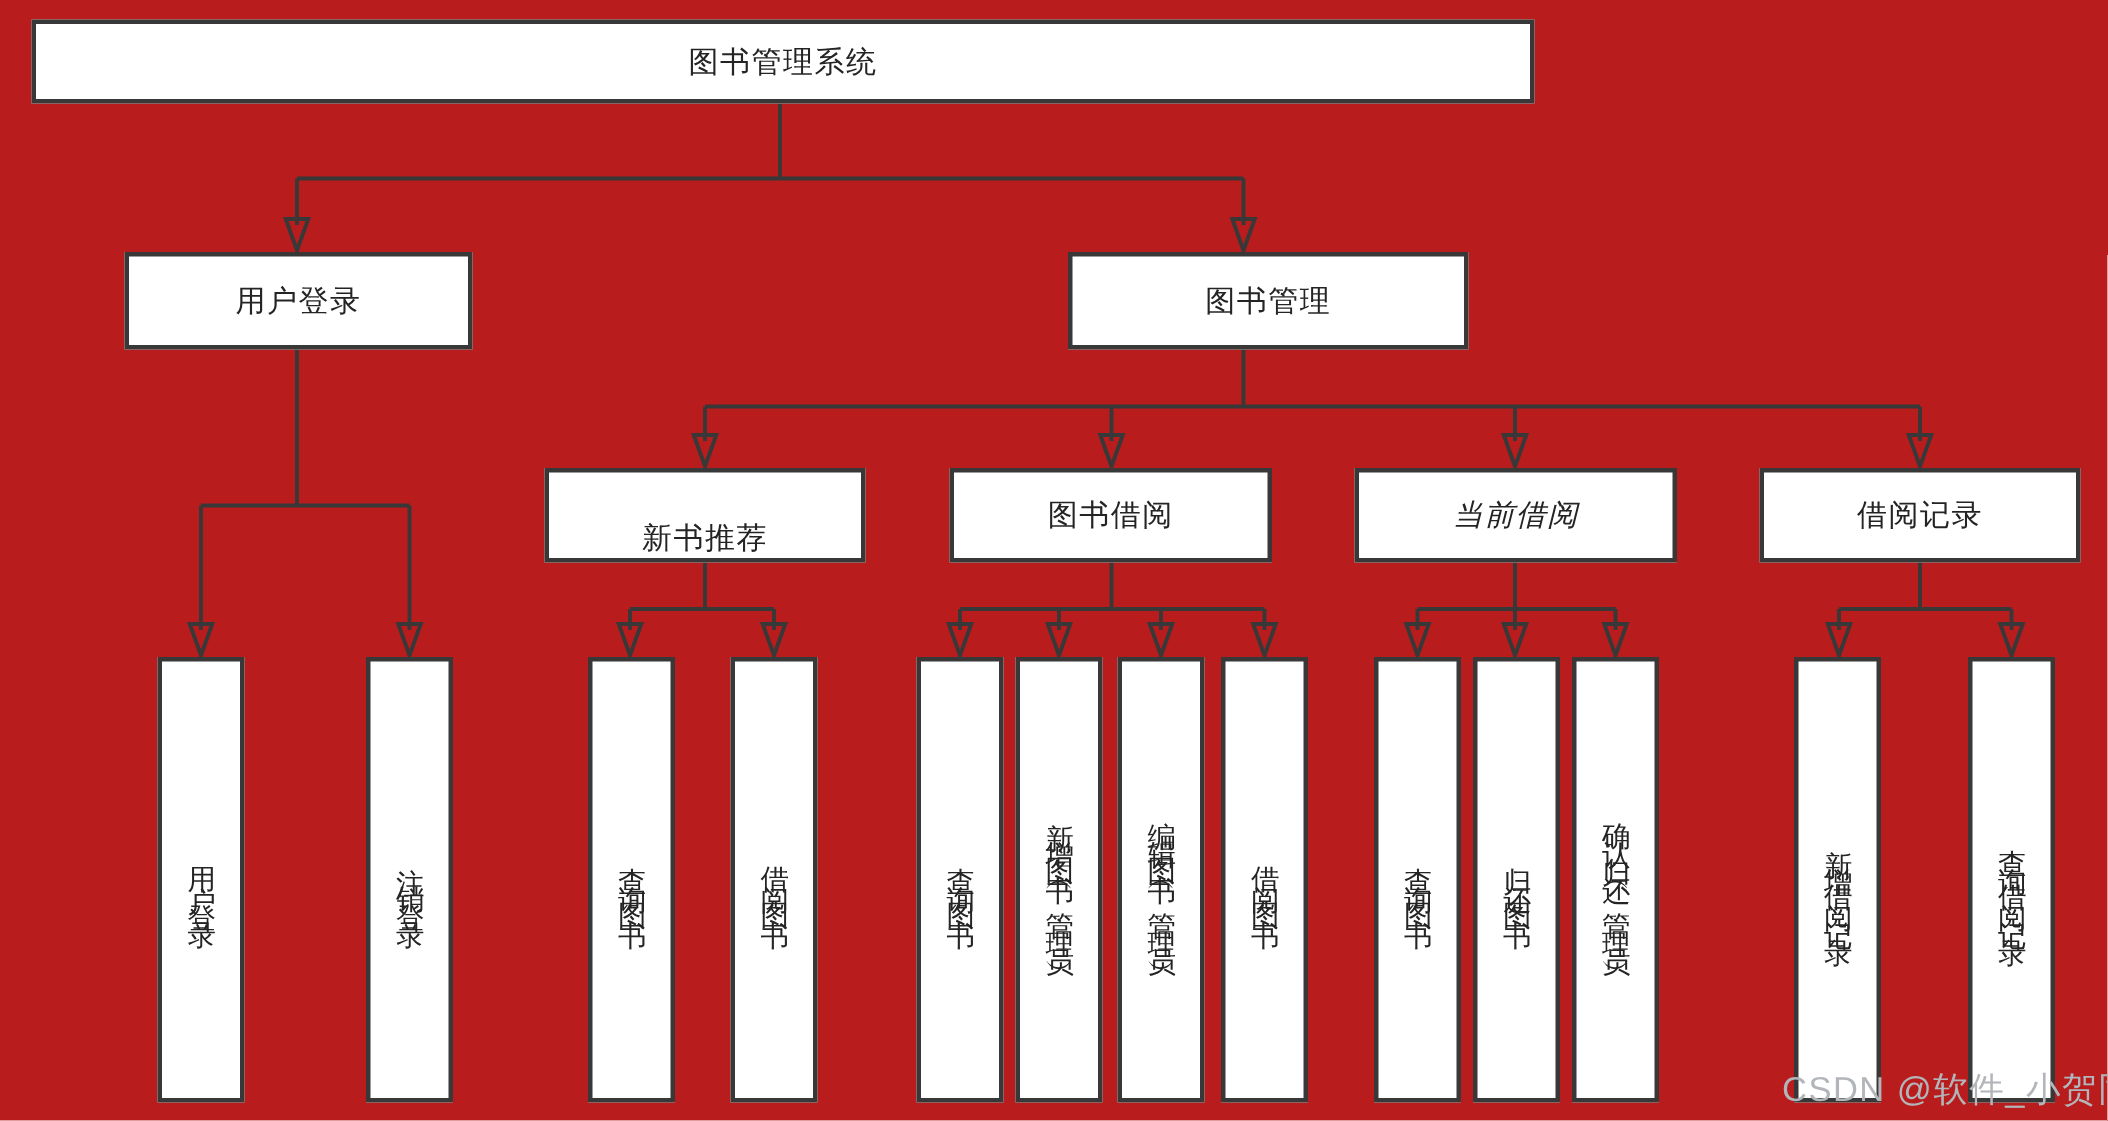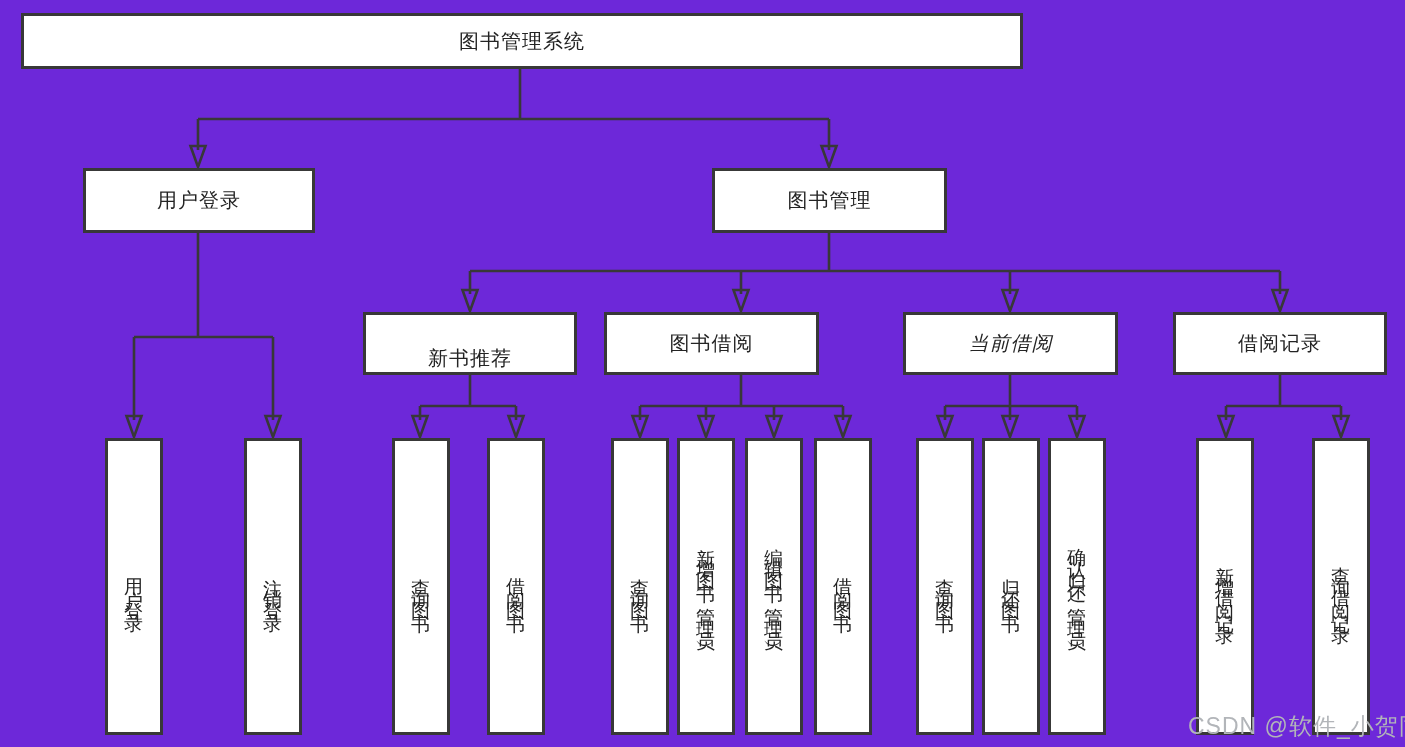--- a/index.html
+++ b/index.html
@@ -5,21 +5,21 @@
   html, body {
     margin: 0;
     padding: 0;
     background: #ffffff;
     font-family: "Liberation Sans", "DejaVu Sans", sans-serif;
   }
   #stage {
     position: relative;
     width: 1405px;
     height: 747px;
-    background: #6d28d9;
+    background: #b91c1c;
     overflow: hidden;
   }
   #connector-layer {
     position: absolute;
     left: 0; top: 0;
     width: 1405px;
     height: 747px;
     z-index: 1;
   }
   .node {
@@ -56,23 +56,23 @@
     text-orientation: mixed;
     font-size: 19px;
     letter-spacing: 12px;
     line-height: 1;
     color: #242424;
     white-space: nowrap;
   }
   
   #node-root      { left: 21px;   top: 13px;  width: 1002px; height: 56px; }
   #node-login     { left: 83px;   top: 168px; width: 232px;  height: 65px; }
-  #node-mgmt      { left: 712px;  top: 168px; width: 235px;  height: 65px; }
+  #node-mgmt      { left: 712px;  top: 168px; width: 267px;  height: 65px; }
   #node-newbook   { left: 363px;  top: 312px; width: 214px;  height: 63px; align-items: flex-end; }
-  #node-borrow    { left: 604px;  top: 312px; width: 215px;  height: 63px; }
+  #node-borrow    { left: 633px;  top: 312px; width: 215px;  height: 63px; }
   #node-current   { left: 903px;  top: 312px; width: 215px;  height: 63px; font-style: italic; }
   #node-records   { left: 1173px; top: 312px; width: 214px;  height: 63px; justify-content: center; }
   #leaf-0  { left: 105px; }
   #leaf-1  { left: 244px; }
   #leaf-2  { left: 392px; }
   #leaf-3  { left: 487px; }
   #leaf-4  { left: 611px; }
   #leaf-5  { left: 677px; }
   #leaf-6  { left: 745px; }
   #leaf-7  { left: 814px; }

